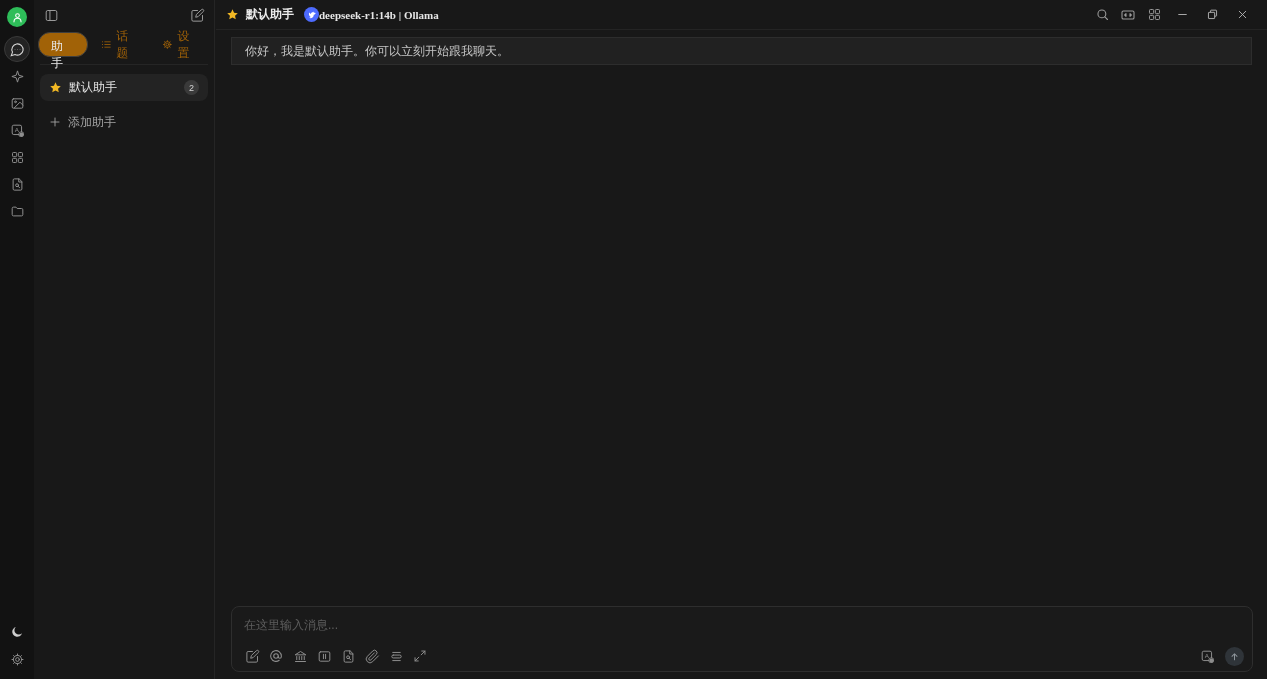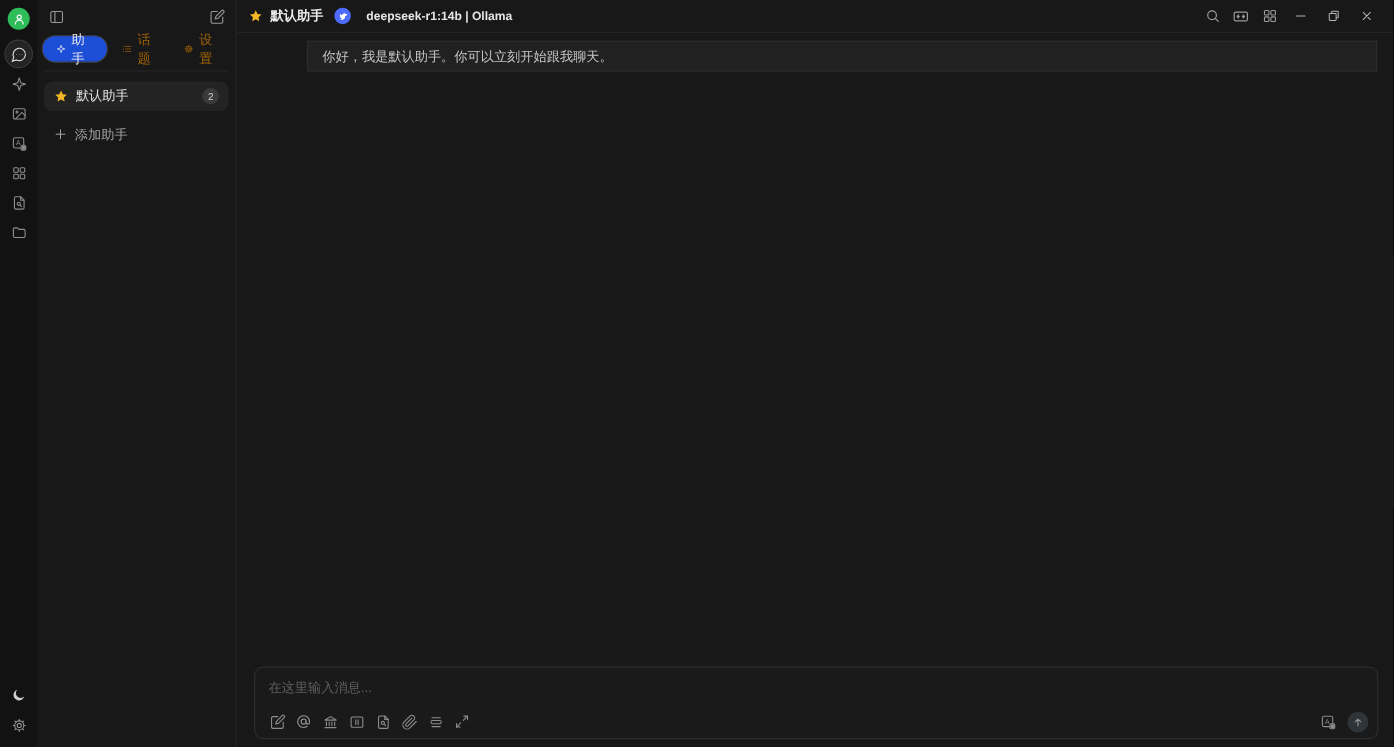--- a/index.html
+++ b/index.html
@@ -14,41 +14,41 @@
   .rail-btn.active{background:#232323;border:1px solid #3a3a3a;color:#d8d8d8;box-sizing:border-box;}
   .rail-spacer{flex:1}
   .rail-bottom{display:flex;flex-direction:column;align-items:center;padding-bottom:6px;}
   
   .sidebar{position:absolute;left:34px;top:0;width:181px;height:100%;background:#181818;
            border-right:1px solid #252525;box-sizing:border-box;}
   .sb-header{height:30px;display:flex;align-items:center;justify-content:space-between;padding:0 7px;color:#9a9a9a;}
   .sb-hbtn{width:20px;height:20px;display:flex;align-items:center;justify-content:center;}
   .tabs{display:flex;align-items:center;padding:2px 4px 7px 4px;gap:4px;}
   .tab{display:flex;align-items:center;gap:5px;font-size:12px;color:#a16207;padding:0 9px;height:23px;}
-  .tab.active{background:#1d4ed8;border:1px solid #3e3e3e;border-radius:12px;color:#e8e8e8;padding:0 12px;}
+  .tab.active{background:#a16207;border:1px solid #3e3e3e;border-radius:12px;color:#e8e8e8;padding:0 12px;flex-direction:column;}
   .sb-divider{border-top:1px solid #252525;margin:0 6px;}
   .assistant-item{margin:9px 6px 0;height:27px;border-radius:8px;background:#232323;
                   display:flex;align-items:center;padding:0 9px;gap:7px;color:#e3e3e3;font-size:12px;}
   .badge{margin-left:auto;min-width:15px;height:15px;border-radius:8px;background:#3a3a3a;color:#d5d5d5;
          font-size:9px;display:flex;align-items:center;justify-content:center;padding:0 3px;box-sizing:border-box;}
   .add-assistant{margin:10px 6px 0;display:flex;align-items:center;gap:7px;color:#a3a3a3;font-size:12px;padding:0 9px;height:22px;}
   
   .main{position:absolute;left:216px;top:0;right:0;height:100%;}
   .topbar{height:30px;display:flex;align-items:center;padding:0 10px;border-bottom:1px solid #242424;box-sizing:border-box;}
   .tb-left{display:flex;align-items:center;gap:7px;}
   .tb-name{font-size:12px;font-weight:bold;color:#ececec;margin-right:10px;}
-  .model-chip{display:flex;align-items:center;gap:14px;}
+  .model-chip{display:flex;align-items:center;gap:0;font-family:Liberation Serif, serif;}
   .model-logo{width:15px;height:15px;border-radius:50%;background:#4d6bfe;display:flex;align-items:center;justify-content:center;}
   .model-label{font-size:11px;font-weight:bold;color:#e6e6e6;}
   .tb-spacer{flex:1}
   .tb-btn{width:26px;height:26px;display:flex;align-items:center;justify-content:center;color:#9b9b9b;}
   .win-btn{width:30px;height:26px;display:flex;align-items:center;justify-content:center;color:#b5b5b5;}
   .chat{position:absolute;top:31px;left:0;right:0;bottom:82px;padding:6px 15px;box-sizing:border-box;}
   .greeting{height:26px;border:1px solid #2d2d2d;background:#212121;border-radius:0;
-            display:flex;align-items:center;padding:0 13px;color:#c6c6c6;font-size:12px;margin-left:48px;}
+            display:flex;align-items:center;padding:0 13px;color:#c6c6c6;font-size:12px;}
   .inputbox{position:absolute;left:15px;right:14px;bottom:7px;height:66px;border:1px solid #2e2e2e;
             border-radius:8px;background:#1a1a1a;box-sizing:border-box;}
   .inputbox textarea{width:100%;height:30px;background:transparent;border:none;outline:none;resize:none;
             color:#8b5cf6;font-family:"Liberation Sans",sans-serif;font-size:12px;padding:10px 12px 0;box-sizing:border-box;}
   .inputbox textarea::placeholder{color:#5e5e5e;}
   .input-toolbar{position:absolute;left:8px;right:8px;bottom:4px;display:flex;align-items:center;color:#8d8d8d;}
   .tbtn{width:24px;height:22px;display:flex;align-items:center;justify-content:center;}
   .it-spacer{flex:1}
   .send-btn{width:19px;height:19px;border-radius:50%;background:#2f3439;display:flex;align-items:center;justify-content:center;margin-left:6px;color:#8f969c;}
 </style>

